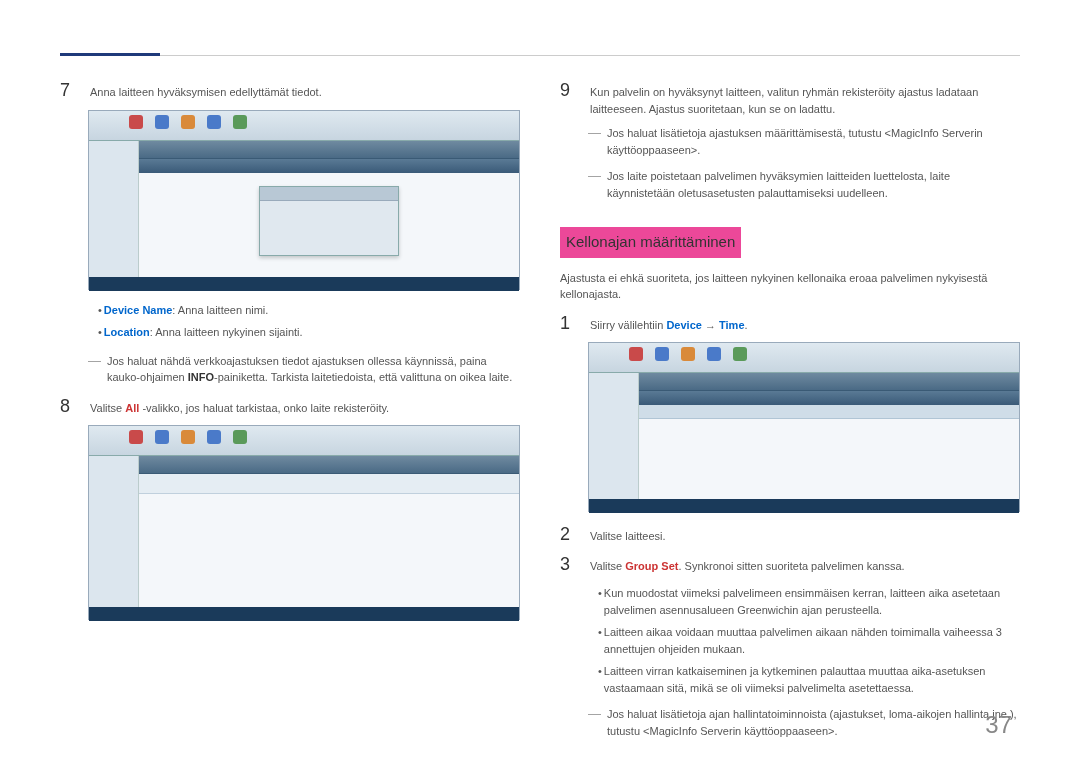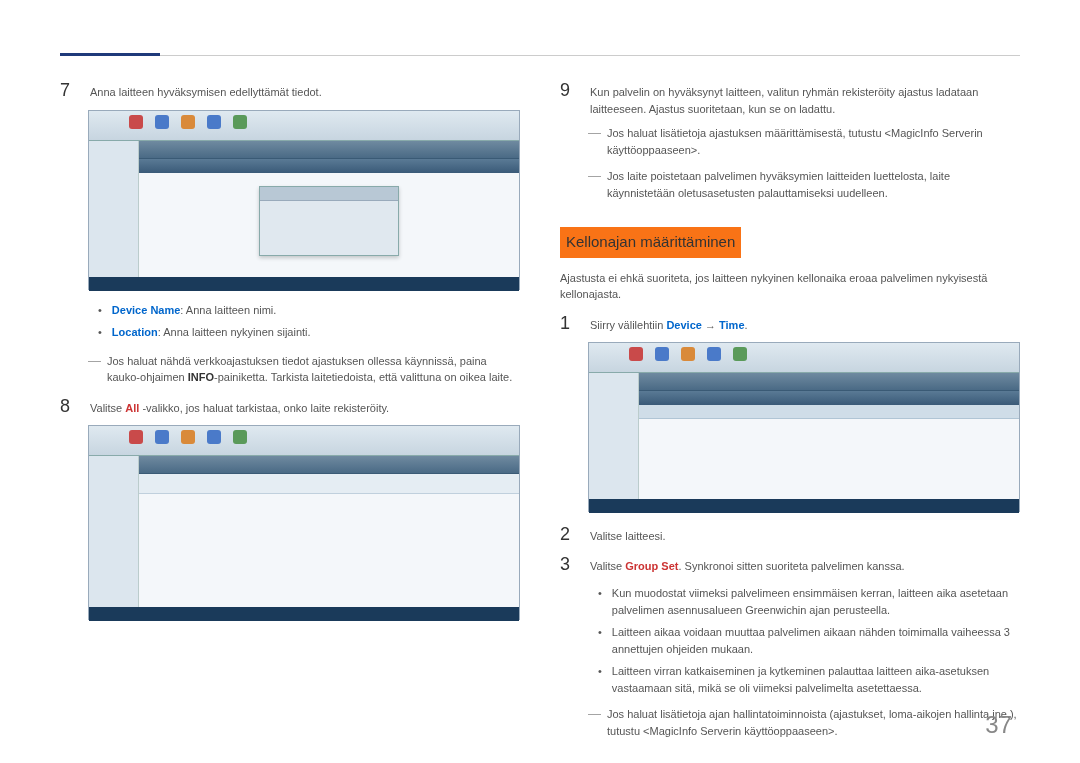--- a/index.html
+++ b/index.html
@@ -120,21 +120,21 @@
     }
     .sh-footer {
       height: 14px;
       background: #1a3a5a;
     }
     .bullet-list {
       margin: 12px 0 12px 38px;
     }
     .bullet-item {
       display: flex;
-      gap: 10px;
+      gap: 2px;
       margin-bottom: 6px;
     }
     .bullet-dot::before {
       content: "•";
       color: #555;
     }
     .dash-item {
       display: flex;
       gap: 6px;
       margin: 4px 0 10px 28px;
@@ -153,21 +153,21 @@
       height: 14px;
       border: 1px solid #aaa;
       background: #f0f0f0;
       vertical-align: middle;
       text-align: center;
       font-size: 8px;
       line-height: 12px;
       color: #777;
     }
     .section-heading {
-      background: #f97316;
+      background: #ec4899;
       color: #333;
       font-size: 15px;
       font-weight: normal;
       padding: 4px 6px;
       display: inline-block;
       margin-bottom: 12px;
     }
     .intro-text {
       margin-bottom: 10px;
       font-size: 11px;
@@ -343,21 +343,21 @@
       <div class="bullet-item">
         <span class="bullet-dot"></span>
         <span>Kun muodostat viimeksi palvelimeen ensimmäisen kerran, laitteen aika asetetaan palvelimen asennusalueen Greenwichin ajan perusteella.</span>
       </div>
       <div class="bullet-item">
         <span class="bullet-dot"></span>
         <span>Laitteen aikaa voidaan muuttaa palvelimen aikaan nähden toimimalla vaiheessa 3 annettujen ohjeiden mukaan.</span>
       </div>
       <div class="bullet-item">
         <span class="bullet-dot"></span>
-        <span>Laitteen virran katkaiseminen ja kytkeminen palauttaa laitteen aika-asetuksen vastaamaan sitä, mikä se oli viimeksi palvelimelta asetettaessa.</span>
+        <span>Laitteen virran katkaiseminen ja kytkeminen palauttaa muuttaa aika-asetuksen vastaamaan sitä, mikä se oli viimeksi palvelimelta asetettaessa.</span>
       </div>
     </div>
 
     <div class="dash-item">
       <span class="dash-mark">―</span>
       <span>Jos haluat lisätietoja ajan hallintatoiminnoista (ajastukset, loma-aikojen hallinta jne.), tutustu &lt;MagicInfo Serverin käyttöoppaaseen&gt;.</span>
     </div>
   </div>
 </div>
 

